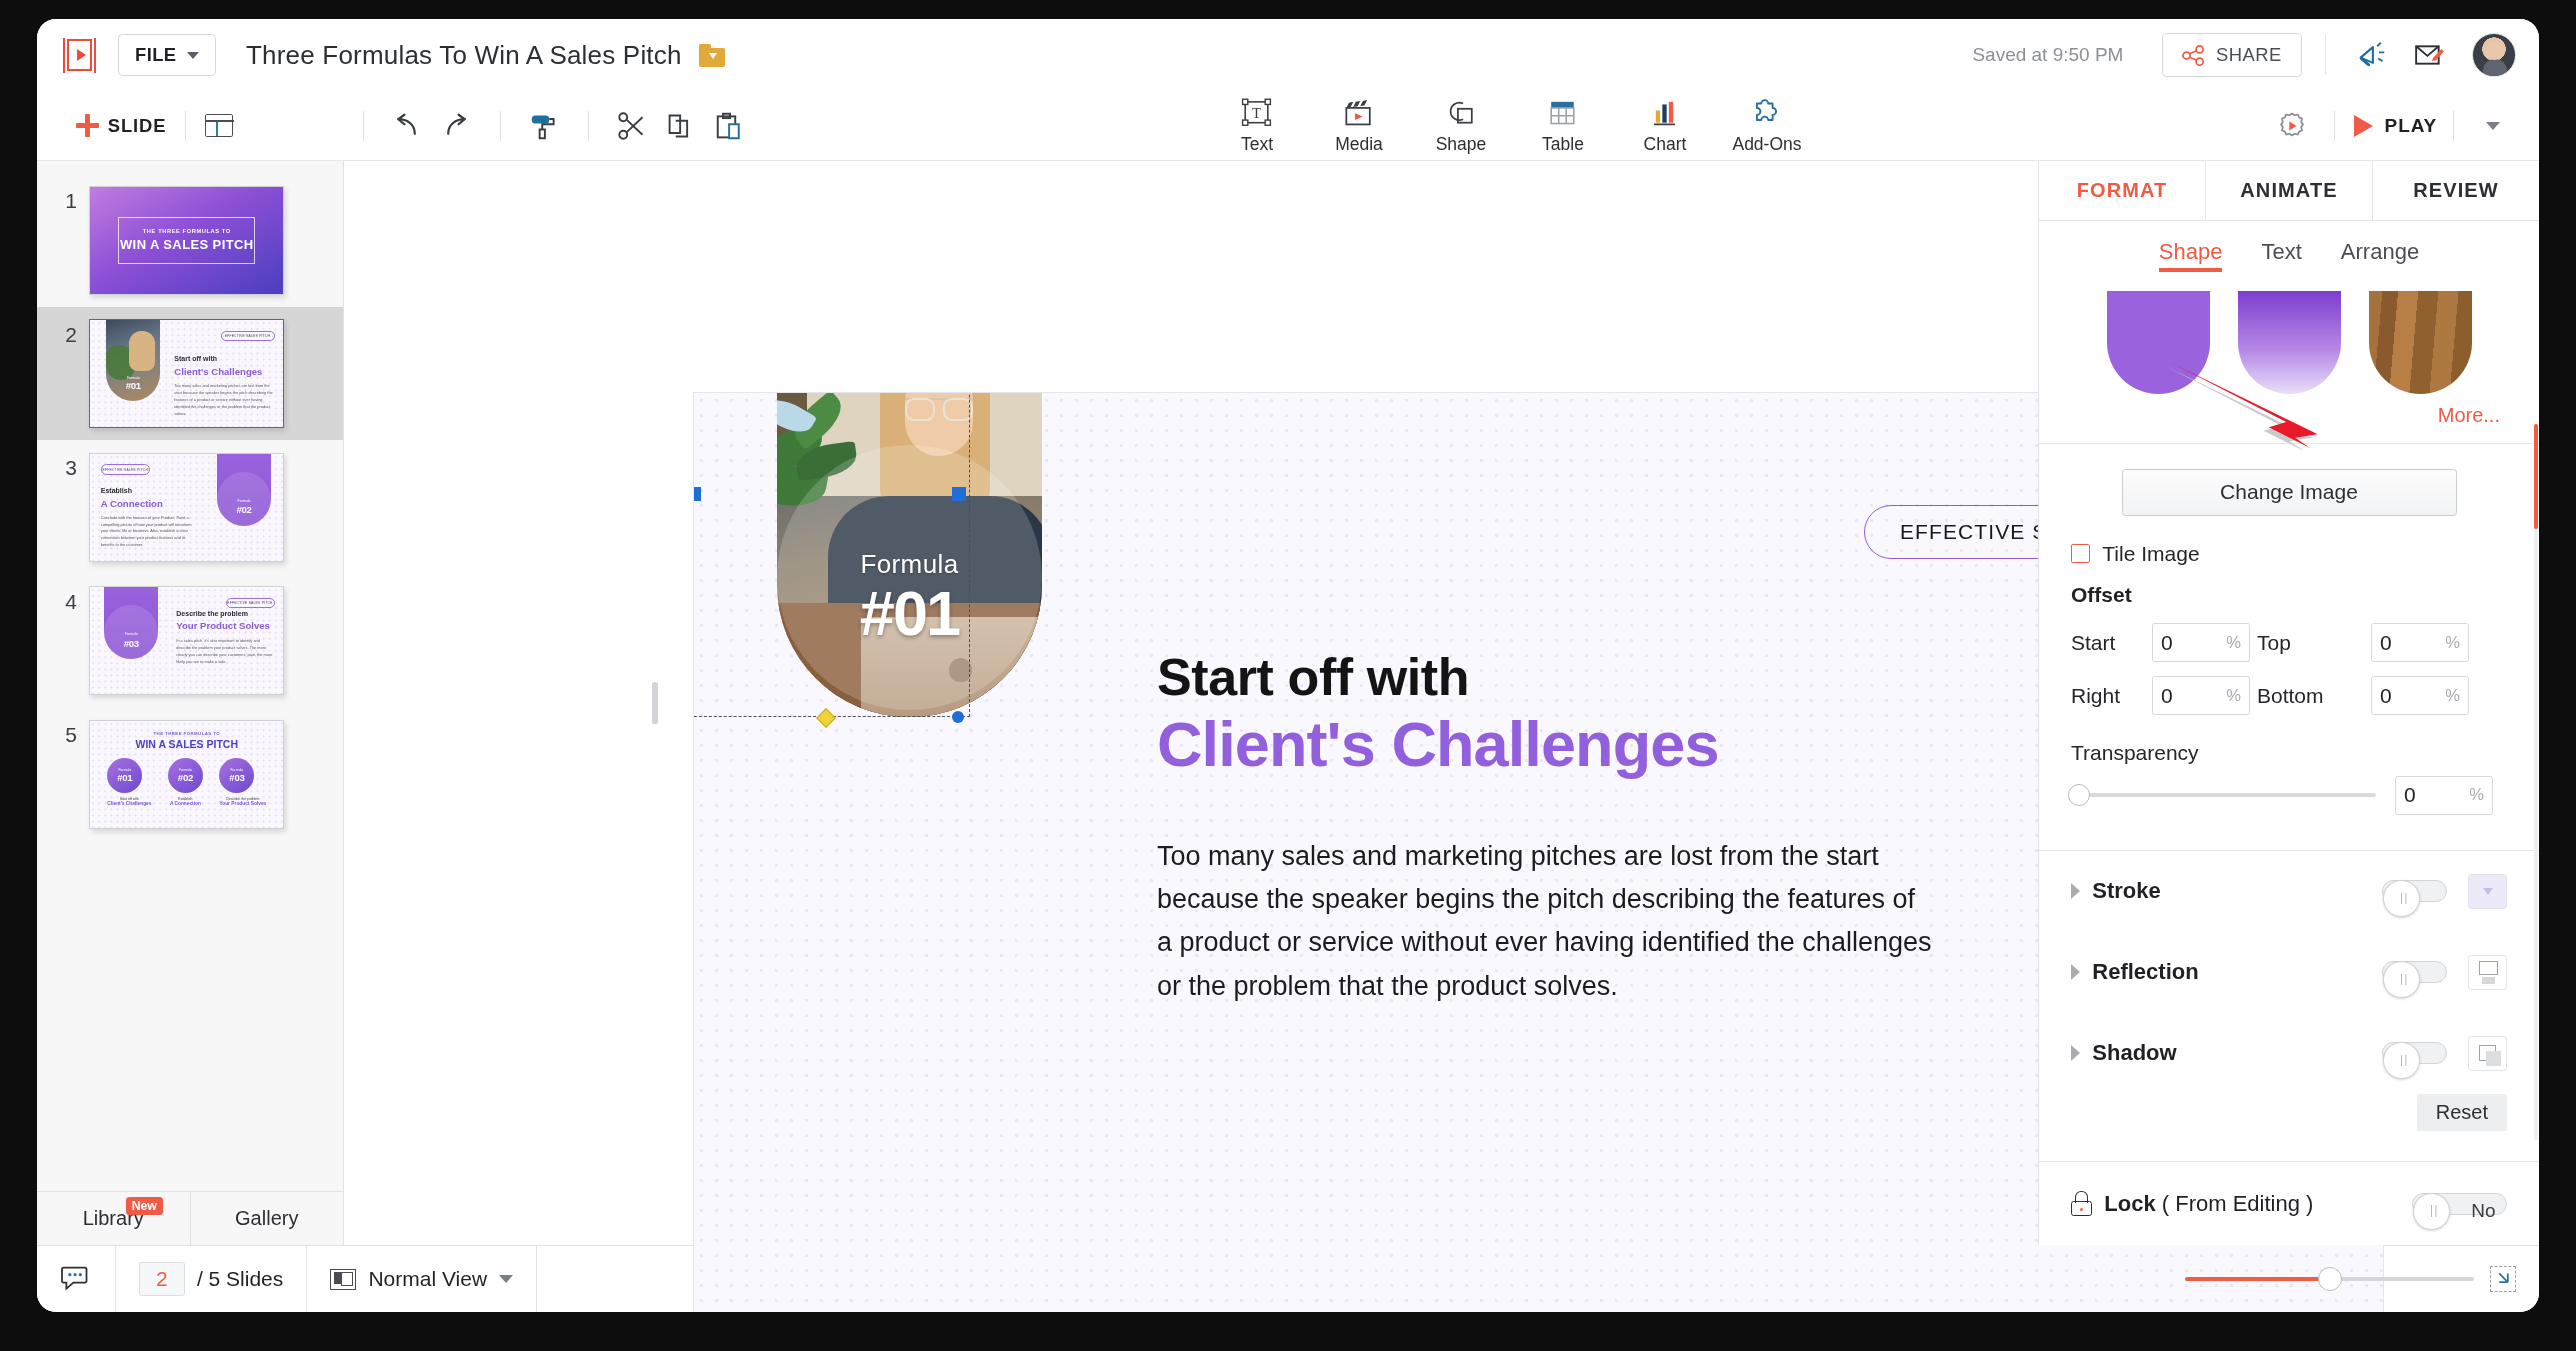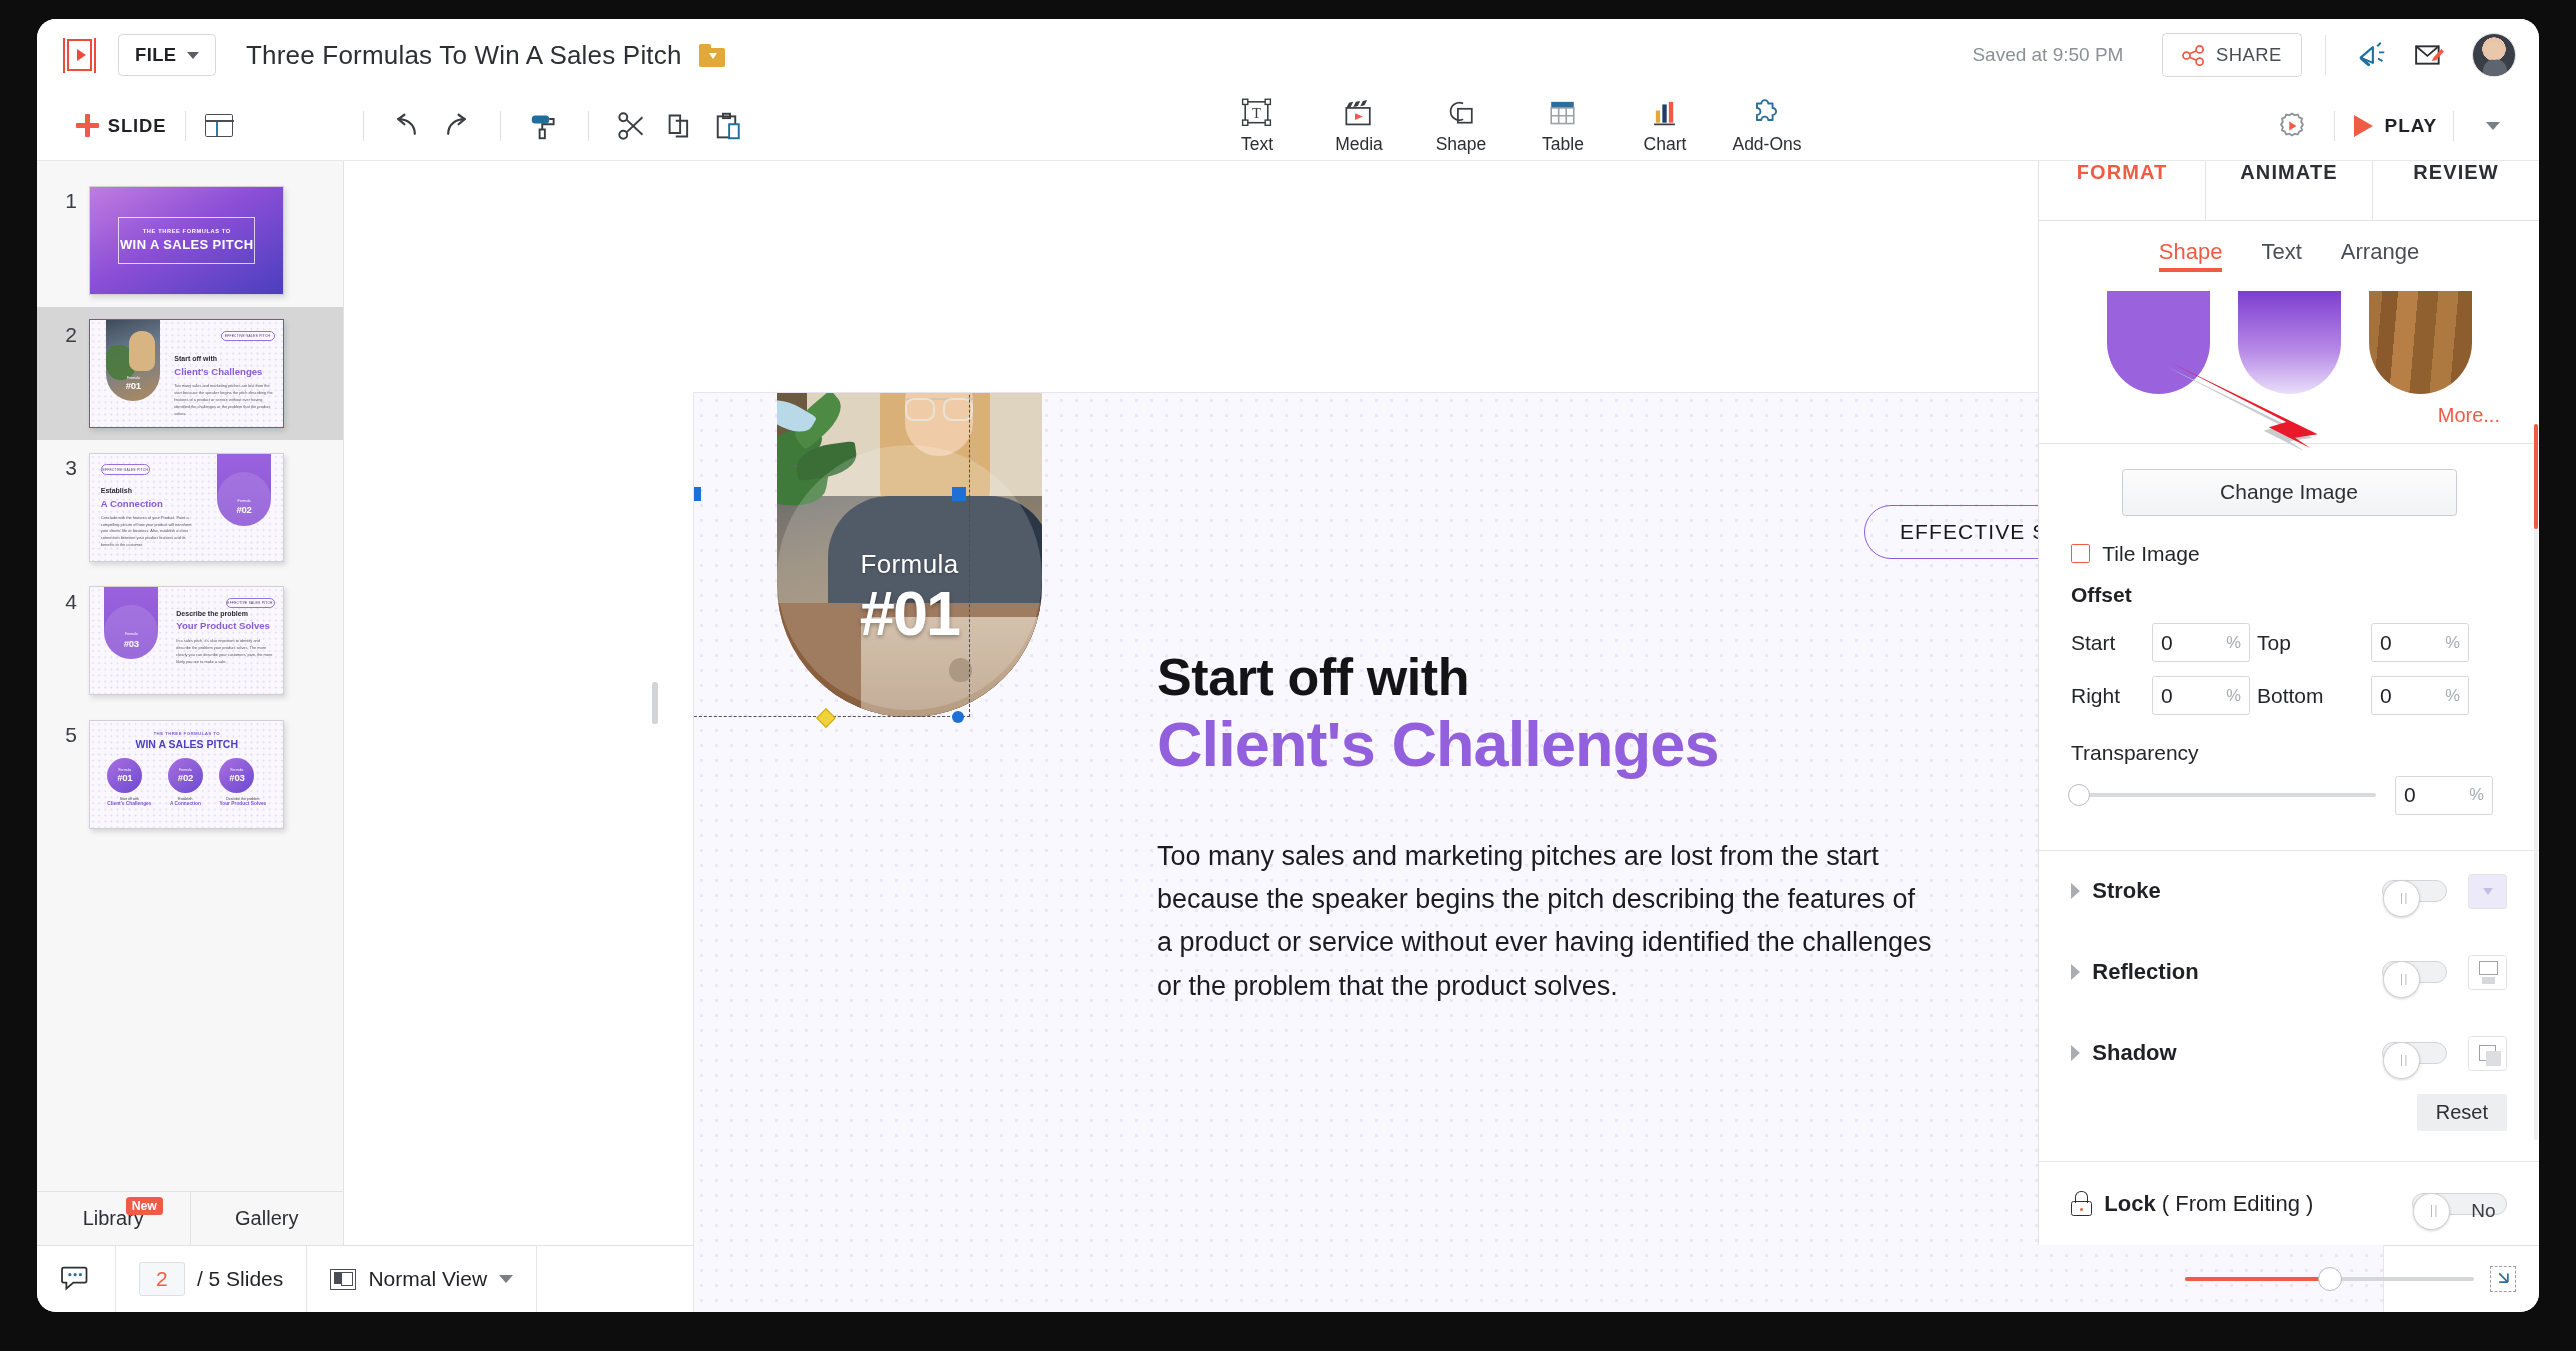--- a/index.html
+++ b/index.html
@@ -205,21 +205,21 @@
   .h-sq{position:absolute;width:14px;height:14px;background:#1f6fd6;}
   .h-cr{position:absolute;width:12.3px;height:12.3px;border-radius:50%;background:#1f6fd6;}
   .h-dm{position:absolute;width:14px;height:14px;background:#f2d23a;transform:rotate(45deg);border:0.9px solid #c8a91c;}
 
   
   .fmt-panel{
     width:501px;flex:0 0 auto;background:#fff;border-left:0.9px solid #e0e2e5;
     display:flex;flex-direction:column;min-height:0;position:relative;
   }
   .fmt-tabs{height:60px;display:flex;border-bottom:0.9px solid #e2e4e7;flex:0 0 auto;}
-  .fmt-tab{flex:1;display:flex;align-items:flex-start;justify-content:center;font-size:20px;font-weight:bold;letter-spacing:1.1px;color:#2c2f33;cursor:pointer;position:relative;}
+  .fmt-tab{flex:1;display:flex;align-items:center;justify-content:center;font-size:20px;font-weight:bold;letter-spacing:1.1px;color:#2c2f33;cursor:pointer;position:relative;}
   .fmt-tab.active{color:#ef5b45;}
   .fmt-tab + .fmt-tab{border-left:0.9px solid #e2e4e7;}
   .sub-tabs{height:68px;display:flex;align-items:center;justify-content:center;gap:39px;flex:0 0 auto;}
   .sub-tab{font-size:22px;color:#4a4e54;cursor:pointer;padding-bottom:7px;position:relative;}
   .sub-tab.active{color:#ef5b45;}
   .sub-tab.active::after{content:"";position:absolute;left:0;right:0;bottom:0;height:3.5px;background:#ef5b45;}
   .swatch-row{display:flex;justify-content:center;gap:28px;padding:0 32px;margin-top:1.8px;}
   .swatch{width:103px;height:103px;border-radius:0 0 52px 52px;cursor:pointer;}
   .sw1{background:#9a62dd;}
   .sw2{background:linear-gradient(180deg,#7d3ecf 0%,#b78ae6 58%,#e9defa 100%);}

